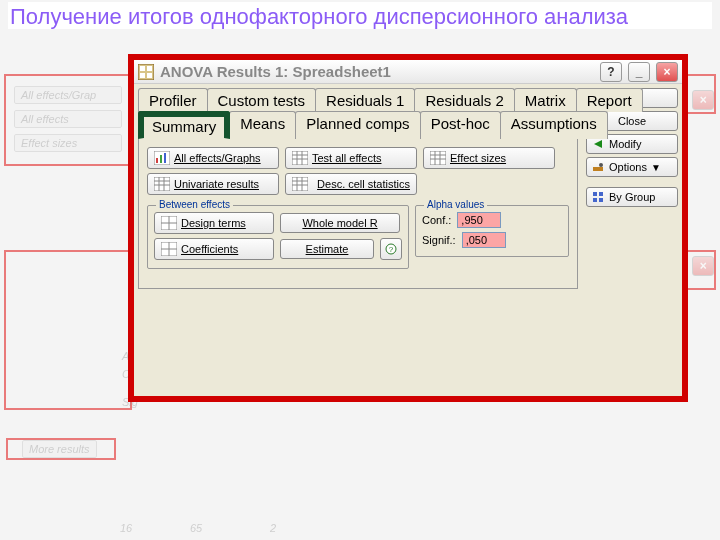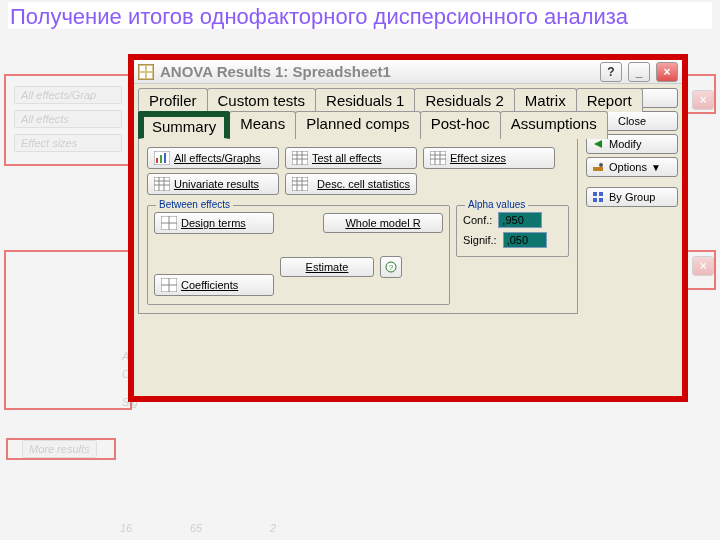--- a/index.html
+++ b/index.html
@@ -180,21 +180,21 @@
     background:linear-gradient(#fdfdfd,#e8e8e8);
     border-radius:3px;
     padding:2px 4px;
     font-size:11px;
     justify-content:flex-start;
     min-height:20px;
   }
   .side-btn .ic{width:14px;height:14px;display:inline-flex;align-items:center;justify-content:center;}
   .inp {
     border:1px solid #7a9ac0;
-    background:#0f766e;
+    background:#fca5a5;
     padding:1px 3px;
     width:44px;
     font-size:11px;
   }
   .ul { text-decoration: underline; }
   .mini{font-size:10px;}
   svg { display:block; }
 </style>
 </head>
 <body>
@@ -377,26 +377,26 @@
                 <span class="stat-btn" style="width:120px;">
                   <span class="ic">
                     <svg width="16" height="14">
                         <rect width="16" height="14" fill="#fff" stroke="#888"></rect>
                         <line x1="0" y1="7" x2="16" y2="7" stroke="#888"></line>
                         <line x1="8" y1="0" x2="8" y2="14" stroke="#888"></line>
                       </svg>
                   </span>
                   <span class="ul">Design terms</span>
                 </span>
-                <span class="stat-btn" style="width:120px;justify-content:center;margin-left:43px;">
+                <span class="stat-btn" style="width:120px;justify-content:center;">
                   <span class="ul">Whole model R</span>
                 </span>
               </div>
               <div class="row">
-                <span class="stat-btn" style="width:120px;margin-top:36px;">
+                <span class="stat-btn" style="width:120px;">
                   <span class="ic">
                     <svg width="16" height="14">
                         <rect width="16" height="14" fill="#fff" stroke="#888"></rect>
                         <line x1="0" y1="7" x2="16" y2="7" stroke="#888"></line>
                         <line x1="8" y1="0" x2="8" y2="14" stroke="#888"></line>
                       </svg>
                   </span>
                   <span class="ul">Coefficients</span>
                 </span>
                 <span class="stat-btn" style="width:94px;justify-content:center;">

